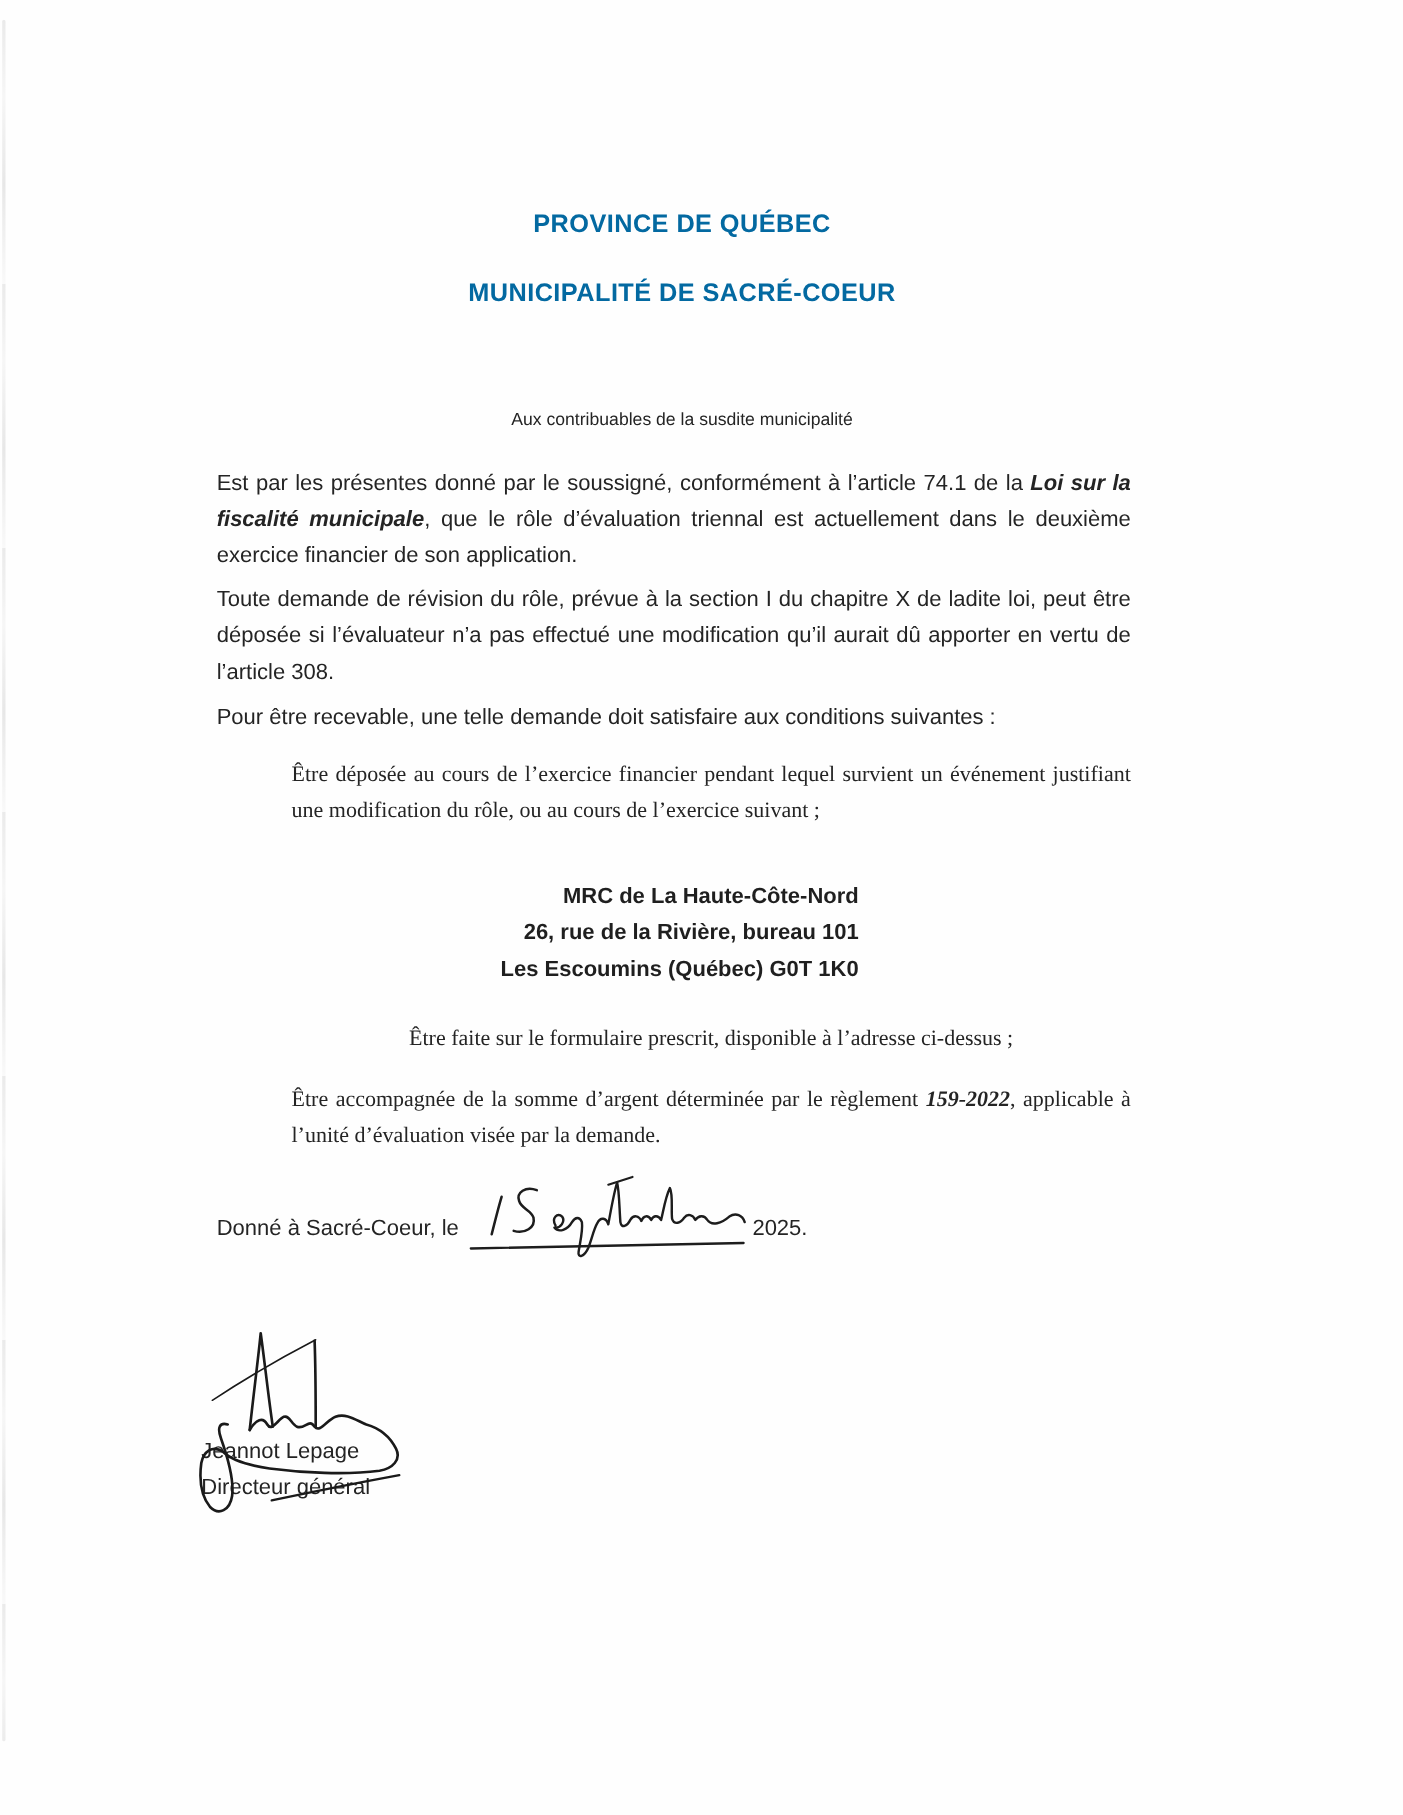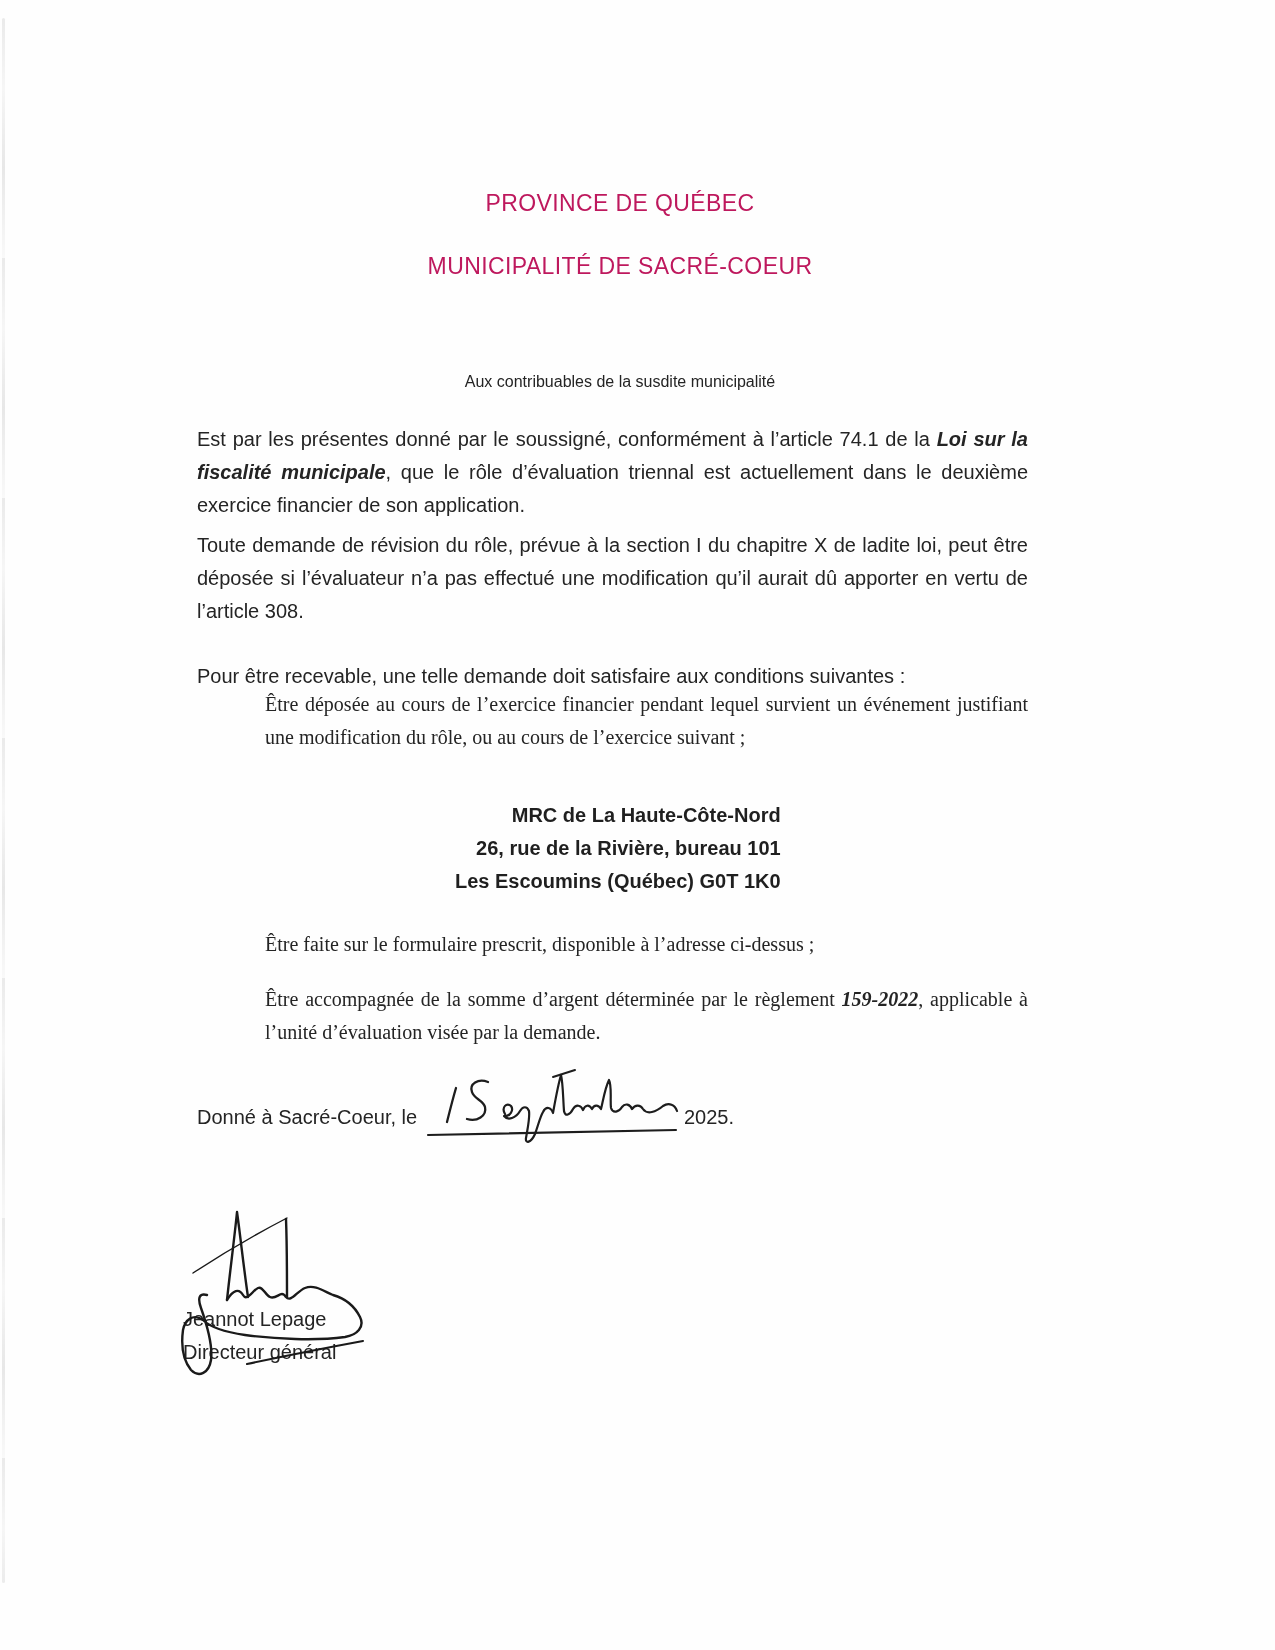--- a/index.html
+++ b/index.html
@@ -23,24 +23,24 @@
     );
     border-radius: 2px;
   }
   .center-block {
     position: absolute;
     left: 200px;
     width: 840px;
     text-align: center;
   }
   .heading {
-    font-weight: normal;
+    font-weight: bold;
     font-size: 23px;
     letter-spacing: 0.4px;
-    color: #be185d;
+    color: #0369a1;
   }
   .body-text {
     position: absolute;
     left: 197px;
     width: 831px;
     font-size: 20px;
     line-height: 33px;
   }
   .indented {
     left: 265px;
@@ -98,32 +98,32 @@
 
   <div class="center-block heading" style="top:253px;">MUNICIPALITÉ DE SACRÉ-COEUR</div>
 
 
   <div class="salutation" style="top:373px;">Aux contribuables de la susdite municipalité</div>
 
   <div class="body-text justified" style="top:423px;"><span>Est par les présentes donné par le soussigné, conformément à l’article 74.1 de la </span><span class="bold-italic">Loi sur la fiscalité municipale</span><span>, que le rôle d’évaluation triennal est actuellement dans le deuxième exercice financier de son application.</span></div>
 
   <div class="body-text justified" style="top:529px;">Toute demande de révision du rôle, prévue à la section I du chapitre X de ladite loi, peut être déposée si l’évaluateur n’a pas effectué une modification qu’il aurait dû apporter en vertu de l’article 308.</div>
 
-  <div class="body-text" style="top:636px;margin-top:24px;">Pour être recevable, une telle demande doit satisfaire aux conditions suivantes :</div>
+  <div class="body-text" style="top:636px;">Pour être recevable, une telle demande doit satisfaire aux conditions suivantes :</div>
 
   <div class="body-text indented justified" style="top:688px;">Être déposée au cours de l’exercice financier pendant lequel survient un événement justifiant une modification du rôle, ou au cours de l’exercice suivant ;</div>
 
 
   <div class="address" style="top:799px;text-align:right;">
     <div>MRC de La Haute-Côte-Nord</div>
     <div>26, rue de la Rivière, bureau 101</div>
     <div>Les Escoumins (Québec) G0T 1K0</div>
   </div>
 
-  <div class="body-text indented" style="top:928px;">Être faite sur le formulaire prescrit, disponible à l’adresse ci-dessus ;</div>
+  <div class="body-text indented" style="top:928px;text-align:center;">Être faite sur le formulaire prescrit, disponible à l’adresse ci-dessus ;</div>
 
   <div class="body-text indented justified" style="top:983px;"><span>Être accompagnée de la somme d’argent déterminée par le règlement </span><span class="bold-italic">159-2022</span><span>, applicable à l’unité d’évaluation visée par la demande.</span></div>
 
   <div class="dateline-prefix" style="left:197px; top:1101px;">Donné à Sacré-Coeur, le</div>
 
   <svg class="hand-svg" style="left:425px; top:1062px;" width="265" height="90" viewBox="0 0 265 90" role="img" aria-label="15 septembre">
     <g fill="none" stroke="#1d1d1d" stroke-linecap="round" stroke-linejoin="round">
 
       <path d="M 3,73 L 251,68" stroke-width="2.1"></path>
 

